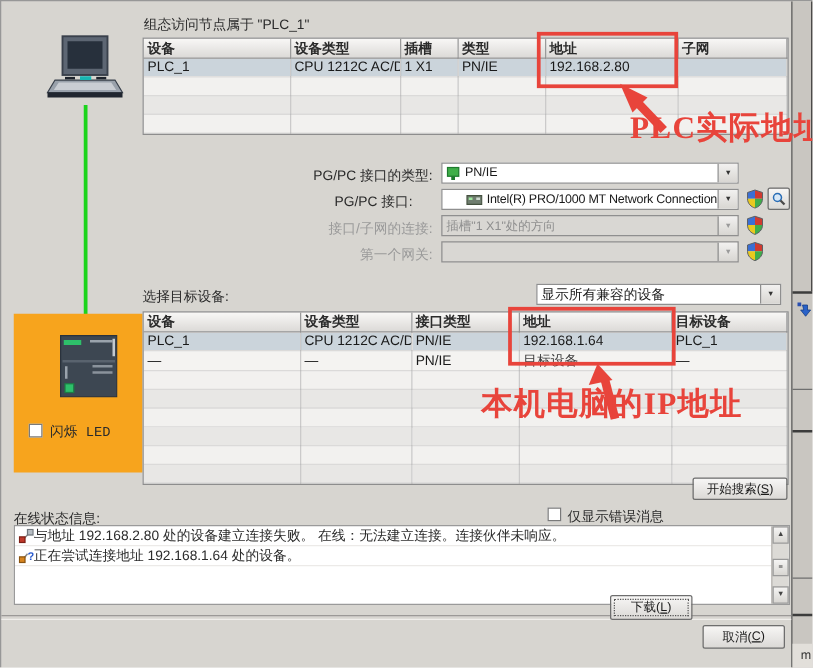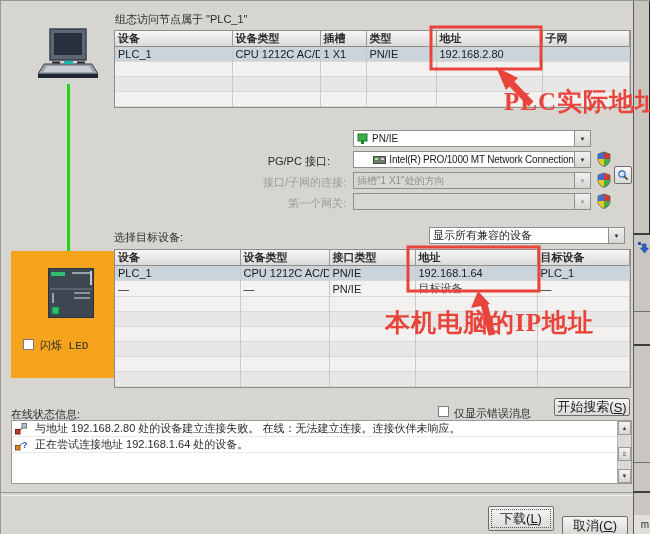--- a/index.html
+++ b/index.html
@@ -28,30 +28,30 @@
          padding-left:3px;white-space:nowrap;overflow:hidden;}
   .combo.dis{background:#d9d7d3;color:#8f8f8f;}
   .carrow{position:absolute;right:0;top:0;bottom:0;width:15px;
           background:linear-gradient(#f2f1f0,#d8d6d2);border-left:1px solid #8f8f8f;
           display:flex;align-items:center;justify-content:center;font-size:6px;color:#333;}
   .combo.dis .carrow{color:#9a9a9a;}
   .cicon{display:inline-flex;margin-right:3px;flex:0 0 auto;}
   .ctext{overflow:hidden;white-space:nowrap;}
   
   .btn{position:absolute;background:linear-gradient(#f7f6f5,#dbd9d6);border:1px solid #6e6e6e;
-       border-radius:2px;font-size:13px;color:#1a1a1a;display:flex;align-items:center;
-       justify-content:center;box-sizing:border-box;white-space:nowrap;margin-top:16px;}
+       border-radius:2px;font-size:10px;color:#1a1a1a;display:flex;align-items:center;
+       justify-content:center;box-sizing:border-box;white-space:nowrap;}
   .btn.focus{outline:1px dotted #555;outline-offset:-4px;}
   .underline{text-decoration:underline;}
   
   .chk{position:absolute;width:11px;height:11px;background:#fff;border:1px solid #7a7a7a;box-sizing:border-box;}
   
   .msglist{position:absolute;left:10px;top:419px;width:621px;height:64px;background:#fff;
            border:1px solid #9a9a9a;box-sizing:border-box;}
-  .msgrow{display:flex;align-items:center;gap:8px;height:15px;padding:0 3px;
+  .msgrow{display:flex;align-items:center;gap:0;height:15px;padding:0 3px;
           font-size:11px;color:#2b2b2b;border-bottom:1px solid #eceae8;white-space:nowrap;overflow:hidden;}
   .sbar{position:absolute;right:0;top:0;width:14px;height:100%;background:#dcdad6;border-left:1px solid #b5b3af;box-sizing:border-box;}
   .sbtn{position:absolute;left:0;width:13px;height:14px;background:linear-gradient(#f5f4f3,#d8d6d2);
         border:1px solid #9a9a9a;box-sizing:border-box;display:flex;align-items:center;justify-content:center;
         font-size:6px;color:#444;}
   
   .note{position:absolute;font-family:"Liberation Serif",serif;font-size:25px;color:#e8443b;
         font-weight:bold;white-space:nowrap;letter-spacing:1px;}
   .overlay{position:absolute;left:0;top:0;pointer-events:none;}
   
@@ -156,20 +156,21 @@
             <td></td>
             <td></td>
             <td></td>
             <td></td>
             <td></td>
           </tr>
     </tbody>
       </table>
   </div>
 
+  <div class="abs lbl" style="left:180px;top:132px;width:165px;text-align:right;">PG/PC 接口的类型:</div>
   <div class="combo" style="left:352px;top:129px;width:238px;">
     <span class="cicon">
       <svg width="12" height="12" viewBox="0 0 12 12">
           <rect x="1" y="1" width="9" height="7" fill="#3fae49" stroke="#1e7a2e"></rect>
           <rect x="4" y="8" width="3" height="3" fill="#1e7a2e"></rect>
         </svg>
     </span>
     <span class="ctext">PN/IE</span>
     <span class="carrow">▼</span>
   </div>
@@ -337,21 +338,21 @@
       <span>正在尝试连接地址 192.168.1.64 处的设备。</span>
     </div>
     <div class="sbar">
       <div class="sbtn" style="top:0;">▲</div>
       <div class="sbtn" style="top:26px;">≡</div>
       <div class="sbtn" style="bottom:0;">▼</div>
     </div>
   </div>
 
   <div class="abs" style="left:0;top:491px;width:632px;height:2px;border-top:1px solid #9b9997;border-bottom:1px solid #f0eeeb;"></div>
-  <div class="btn focus" style="left:487px;top:489px;width:66px;height:25px;">
+  <div class="btn focus" style="left:487px;top:475px;width:66px;height:20px;">
     <span>下载(</span>
       <span class="underline">L</span>
       <span>)</span>
   </div>
   <div class="btn" style="left:561px;top:499px;width:66px;height:19px;">
     <span>取消(</span>
       <span class="underline">C</span>
       <span>)</span>
   </div>
 

